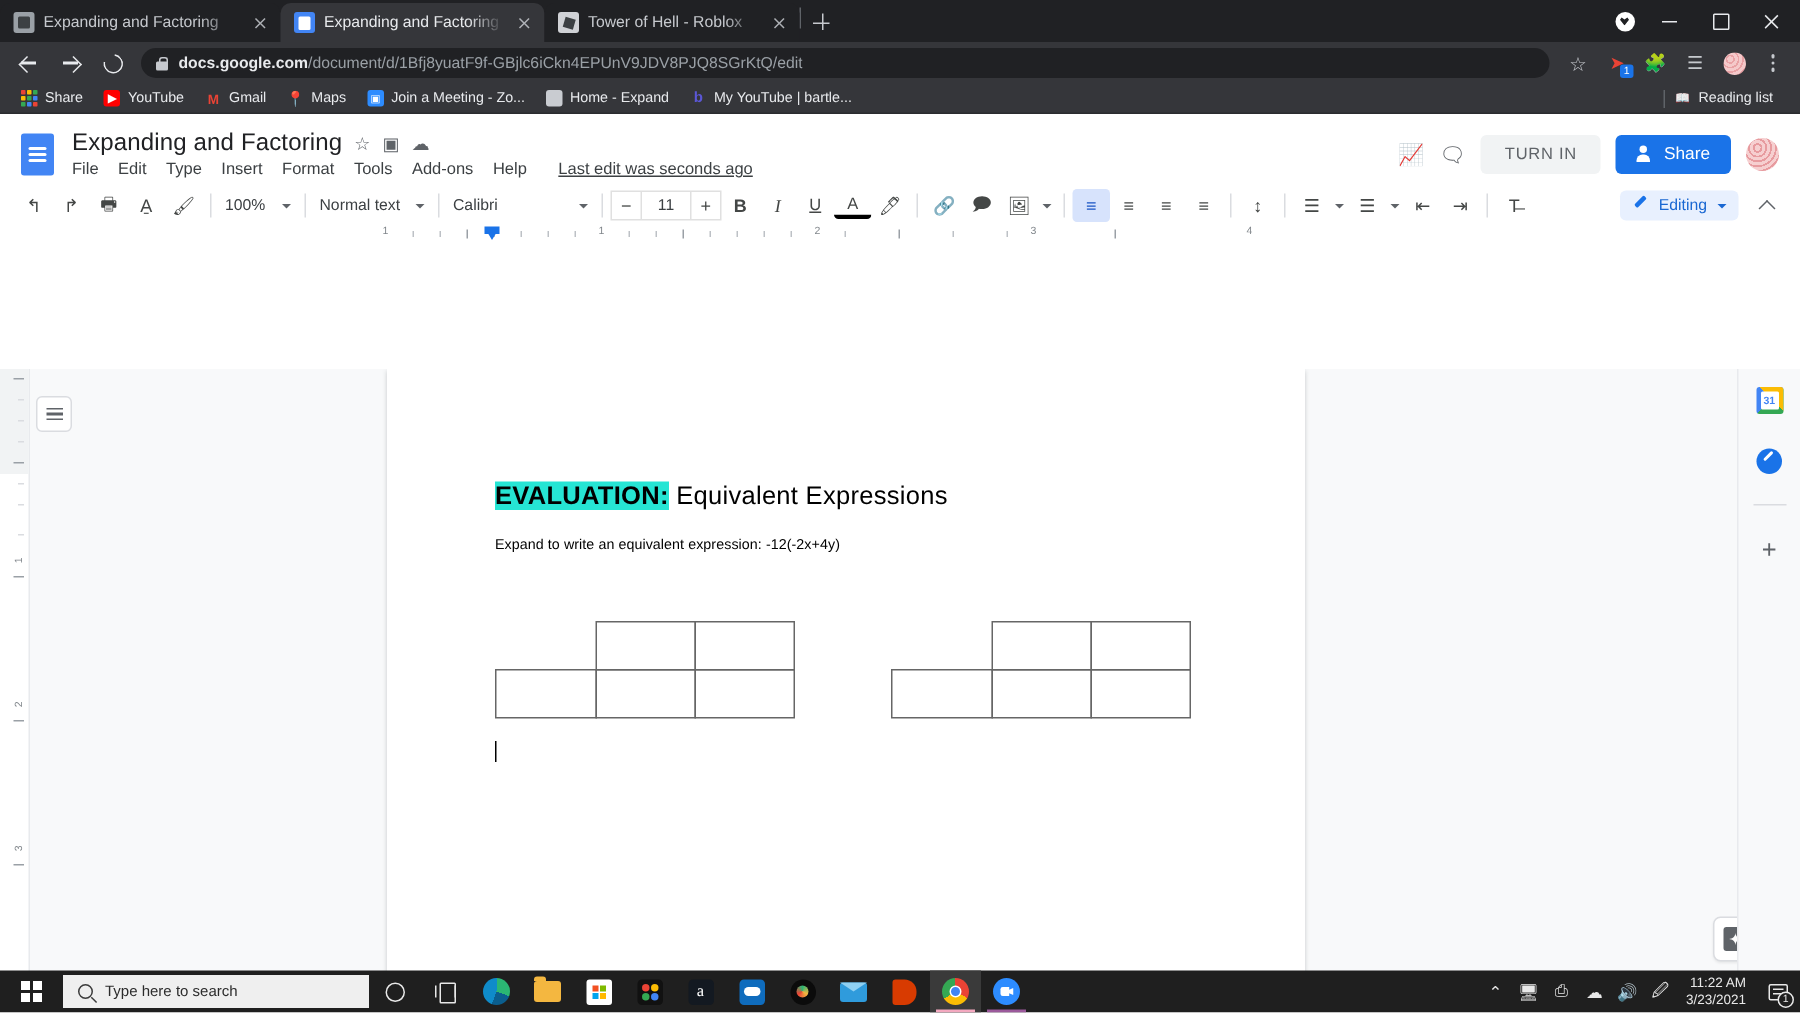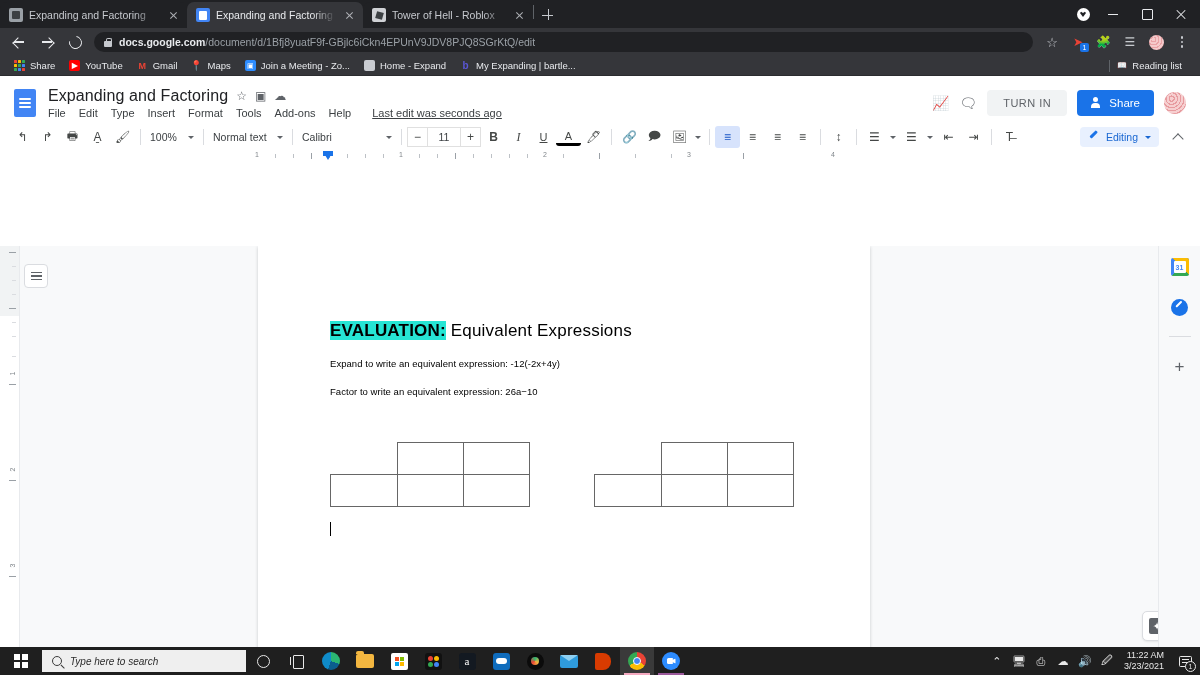--- a/index.html
+++ b/index.html
@@ -239,21 +239,21 @@
   .side-div { width:22px; height:1px; background:#dadce0; }
   .side-plus { color:#5f6368; font-size:17px; line-height:1; }
 
   
   .taskbar { position:absolute; left:0; bottom:0; width:1200px; height:28px;
      background:#1f1f1f; display:flex; align-items:center; }
   .start { width:42px;height:28px; display:flex; align-items:center; justify-content:center; }
   .winlogo { display:grid; grid-template-columns:6px 6px; grid-template-rows:6px 6px; gap:1.6px; }
   .winlogo i { display:block; background:#fff; }
   .tb-search { width:204px; height:22px; background:#efefef; display:flex; align-items:center;
-    gap:8px; padding:0 10px;font-style:italic; }
+    gap:8px; padding:0 10px; }
   .tb-search .mag { width:10px;height:10px;border:1.4px solid #3b3b3b;border-radius:50%; position:relative; flex:0 0 10px; }
   .tb-search .mag::after { content:""; position:absolute; right:-3.5px; bottom:-2.5px; width:5px;height:1.4px;
     background:#3b3b3b; transform:rotate(45deg); }
   .tb-search span { font-size:10px; color:#2b2b2b; }
   .tb-ico { width:34px; height:28px; display:flex; align-items:center; justify-content:center; position:relative; }
   .cortana { width:13px;height:13px;border:1.7px solid #e8e8e8;border-radius:50%; }
   .taskview { width:14px;height:12px; position:relative; }
   .taskview::before { content:""; position:absolute; left:2.5px; top:0; width:9px;height:12px;
     border:1.4px solid #e8e8e8; border-radius:1px; }
   .taskview::after { content:""; position:absolute; left:0;top:2px; width:1.4px;height:8px;
@@ -414,21 +414,21 @@
     <div class="bm">
       <span class="bm-ico" style="background:#2d8cff;color:#fff;font-size:7px;">▣</span>
       <span>Join a Meeting - Zo...</span>
     </div>
     <div class="bm">
       <span class="bm-ico" style="background:#c9ccd1;"></span>
       <span>Home - Expand</span>
     </div>
     <div class="bm">
       <span class="bm-ico" style="color:#5b57d6;font-size:10px;font-weight:700;">b</span>
-      <span>My Expanding | bartle...</span>
+      <span>My YouTube | bartle...</span>
     </div>
     <div class="bm-right">
       <span class="bm-sep"></span>
       <span class="bm" style="padding-left:0;">
         <span class="bm-ico">📖</span>
         <span>Reading list</span>
       </span>
     </div>
   </div>
 
@@ -606,21 +606,20 @@
             <i></i>
           </span>
       </div>
 
       <div class="page">
         <div class="page-content">
           <div class="doc-h1">
             <span class="hl">EVALUATION:</span><span> Equivalent Expressions</span>
           </div>
           <div class="doc-p">Expand to write an equivalent expression: -12(-2x+4y)</div>
-          <div class="doc-p">Factor to write an equivalent expression: 26a−10</div>
 
           <div class="tables-row">
             <div class="areamodel">
               <div class="am-grid">
                 <div class="am-cell blank"></div>
                 <div class="am-cell"></div>
                 <div class="am-cell"></div>
                 <div class="am-cell"></div>
                 <div class="am-cell"></div>
                 <div class="am-cell"></div>

